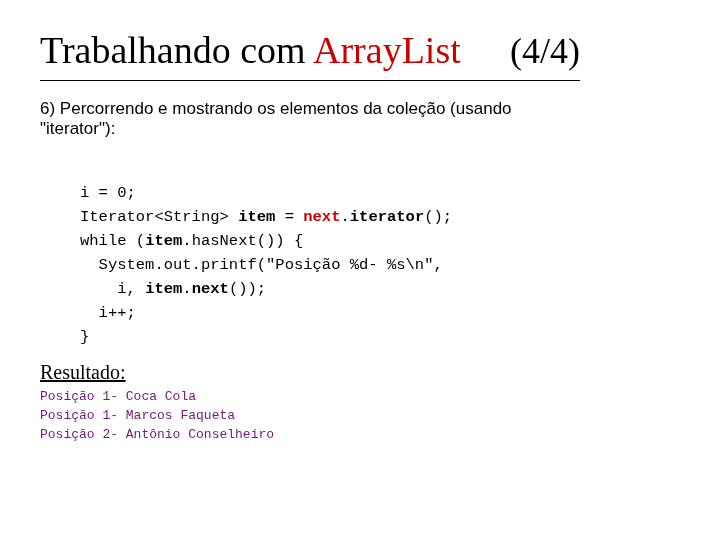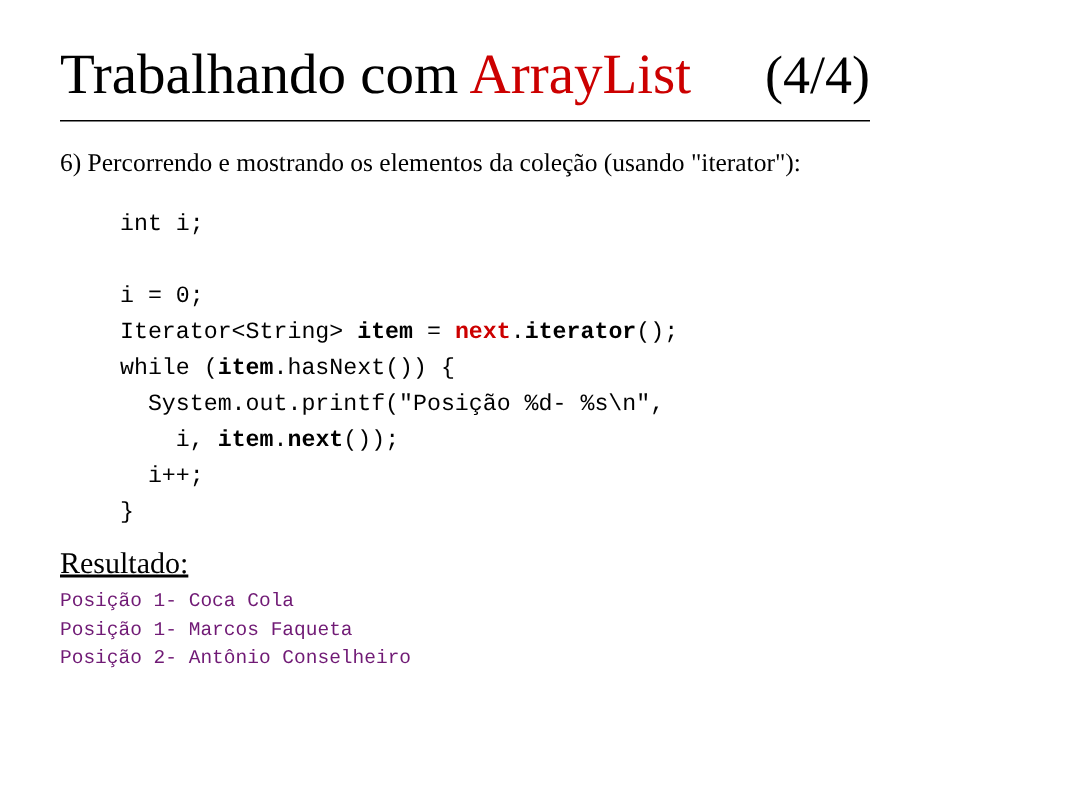--- a/index.html
+++ b/index.html
@@ -51,21 +51,21 @@
     .divider {
       border: none;
       border-top: 1.5px solid #000000;
       margin-bottom: 18px;
     }
 
     .subtitle {
       font-size: 17px;
       color: #000000;
       margin-bottom: 18px;
-      font-family: Liberation Serif, serif;
+      font-family: Liberation Sans, sans-serif;
     }
 
     .code-block {
       font-family: 'Courier New', Courier, monospace;
       font-size: 15.5px;
       line-height: 1.55;
       color: #000000;
       margin-left: 40px;
       margin-bottom: 10px;
     }
@@ -121,21 +121,20 @@
       <span>Trabalhando com </span><span class="title-array">ArrayList</span>
     </h1>
     <span class="title-num">(4/4)</span>
   </div>
 
   <hr class="divider">
 
   <p class="subtitle">6) Percorrendo e mostrando os elementos da coleção (usando "iterator"):</p>
 
   <div class="code-block">
-    <span class="code-line">int i;</span>
     <span class="code-line">&nbsp;</span>
     <span class="code-line">i = 0;</span>
     <span class="code-line">Iterator&lt;String&gt; <span class="bold">item</span> = <span class="bold-red">next</span>.<span class="bold">iterator</span>();</span>
     <span class="code-line">while (<span class="bold">item</span>.hasNext()) {</span>
     <span class="code-line">  System.out.printf("Posição %d- %s\n",</span>
     <span class="code-line">    i, <span class="bold">item</span>.<span class="bold">next</span>());</span>
     <span class="code-line">  i++;</span>
     <span class="code-line">}</span>
   </div>
 

